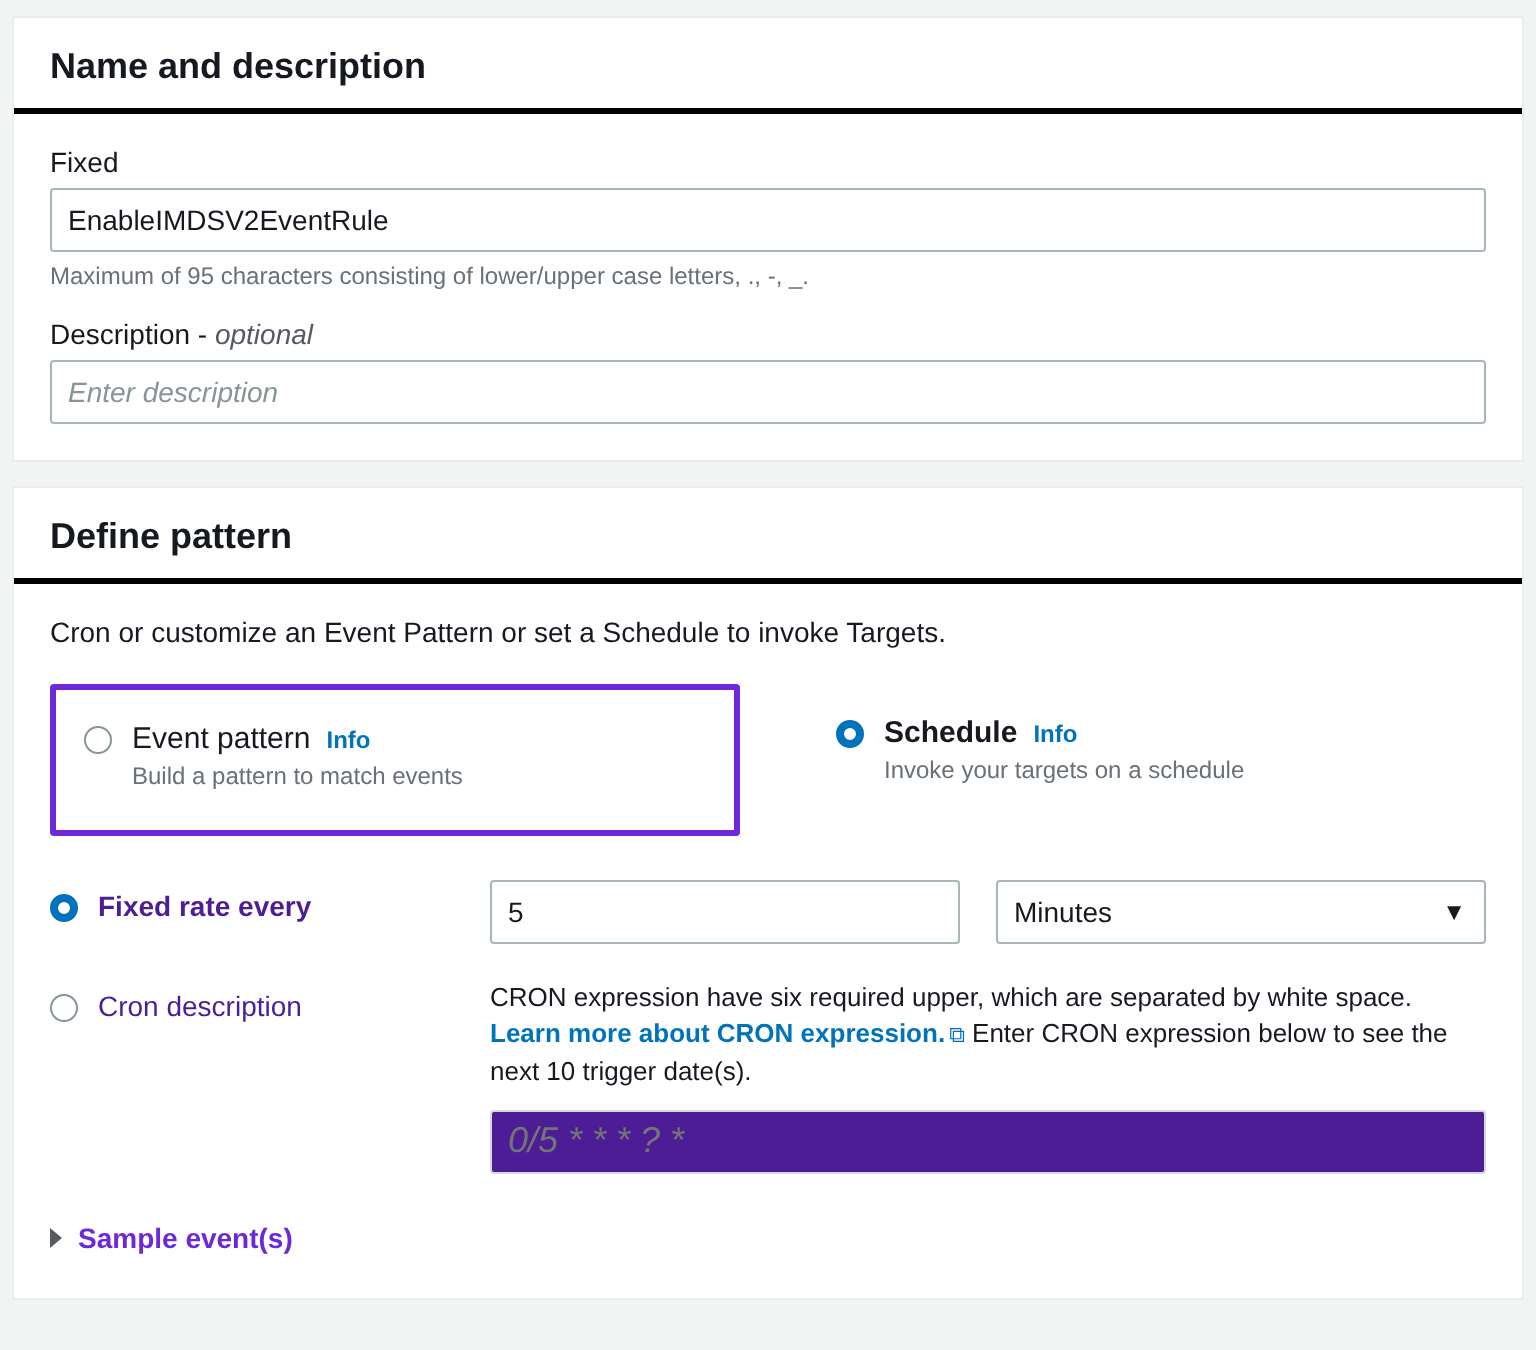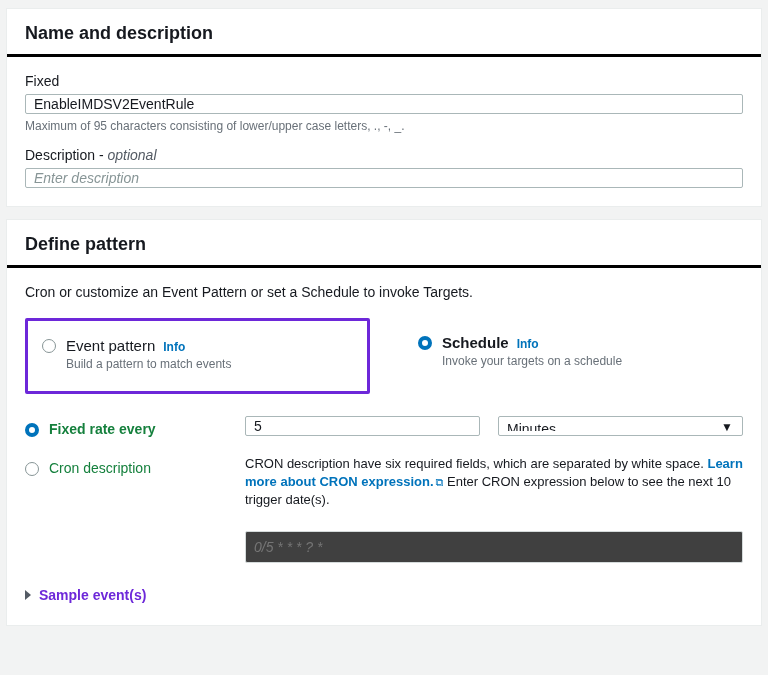--- a/index.html
+++ b/index.html
@@ -36,21 +36,21 @@
       font-size: 14px;
       color: #16191f;
       margin-bottom: 5px;
     }
     .optional-suffix {
       font-style: italic;
       color: #545b64;
     }
     input.text-input, select.select-input {
       width: 100%;
-      height: 20px;
+      height: 32px;
       padding: 4px 8px;
       font-size: 14px;
       border: 1px solid #aab7b8;
       border-radius: 2px;
       background: #fff;
       color: #16191f;
     }
     input.text-input::placeholder { color: #879596; font-style: italic; }
     .helper-text {
       font-size: 12px;
@@ -127,21 +127,21 @@
     }
     .sub-option-left {
       width: 200px;
       display: flex;
       align-items: center;
       gap: 10px;
       padding-top: 5px;
     }
     .sub-option-label {
       font-size: 14px;
-      color: #15803d;
+      color: #4c1d95;
     }
     .sub-option-label.selected { font-weight: 600; }
     .sub-option-right { flex: 1; }
     .rate-inputs {
       display: flex;
       gap: 18px;
     }
     .rate-inputs input.text-input { width: 235px; }
     .select-wrap { position: relative; flex: 1; }
     .select-wrap select.select-input { appearance: none; padding-right: 28px; }
@@ -163,27 +163,27 @@
     .ext-icon {
       display: inline-block;
       font-size: 11px;
       color: #0073bb;
       margin-left: 2px;
     }
     .disabled-input {
       width: 100%;
       height: 32px;
       padding: 4px 8px;
-      font-size: 14px;
+      font-size: 18px;
       border: 1px solid #d5dbdb;
       border-radius: 2px;
-      background: #404040;
+      background: #4c1d95;
       color: #879596;
       font-style: italic;
-      margin-top: 21px;
+      margin-top: 10px;
     }
     .expander {
       display: flex;
       align-items: center;
       gap: 8px;
       font-size: 14px;
       font-weight: 700;
       color: #6d28d9;
       cursor: pointer;
       padding: 6px 0 4px 0;
@@ -265,21 +265,21 @@
       </div>
     </div>
 
     <div class="sub-option-row">
       <div class="sub-option-left">
         <div class="radio-circle"></div>
         <span class="sub-option-label">Cron description</span>
       </div>
       <div class="sub-option-right">
         <div class="cron-desc">
-          <span>CRON description have six required fields, which are separated by white space. </span><span class="link">Learn more about CRON expression.</span><span class="ext-icon">⧉</span><span> Enter CRON expression below to see the next 10 trigger date(s).</span>
+          <span>CRON expression have six required upper, which are separated by white space. </span><span class="link">Learn more about CRON expression.</span><span class="ext-icon">⧉</span><span> Enter CRON expression below to see the next 10 trigger date(s).</span>
         </div>
         <input type="text" class="disabled-input" disabled="" placeholder="0/5 * * * ? *" style="">
       </div>
     </div>
 
     <div class="expander">
       <span class="caret-right"></span>
       <span>Sample event(s)</span>
     </div>
   </div>

